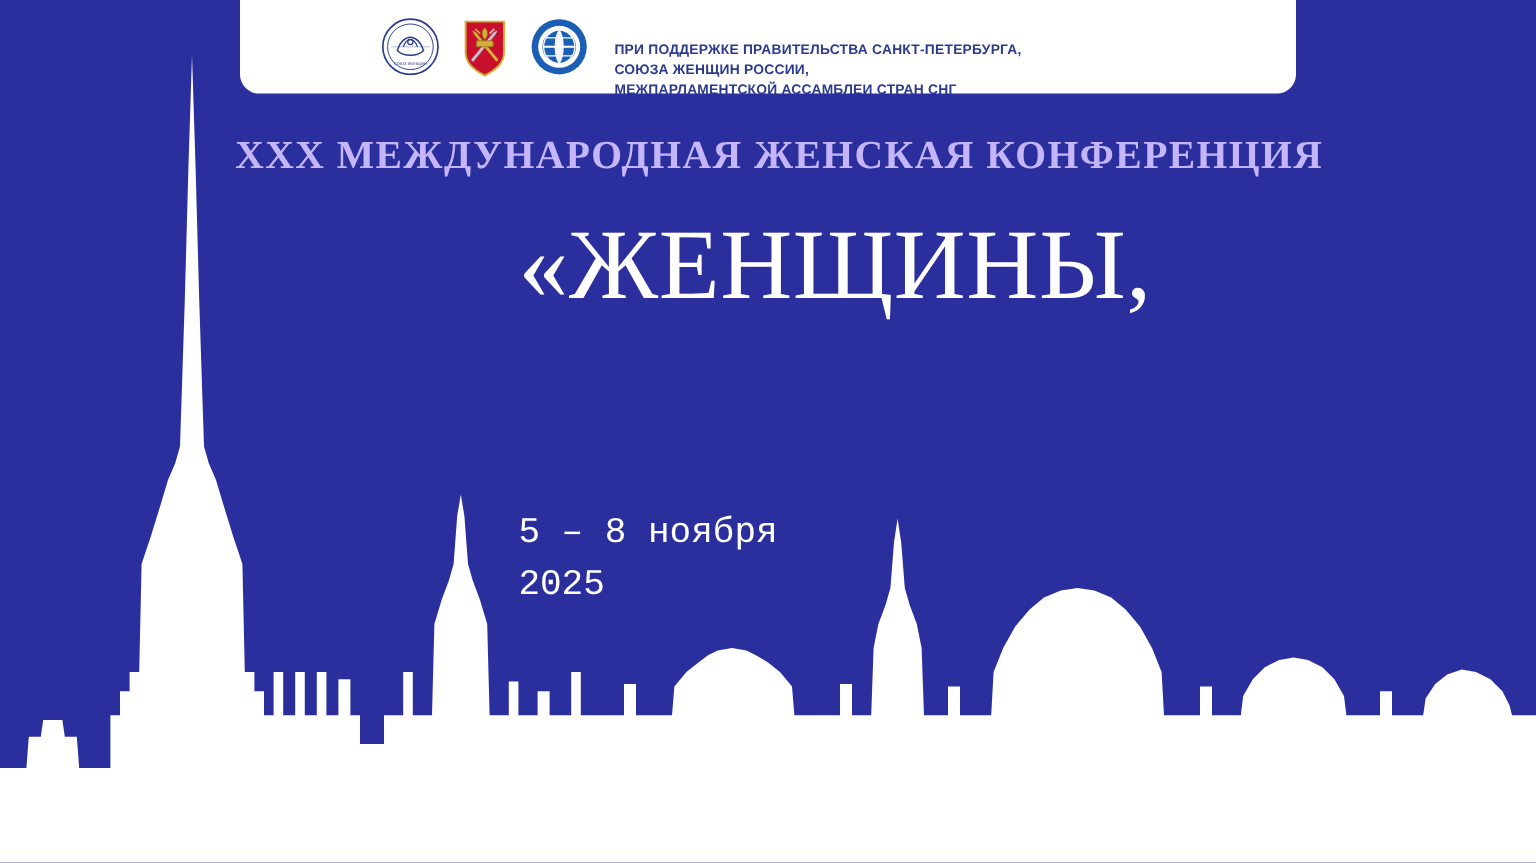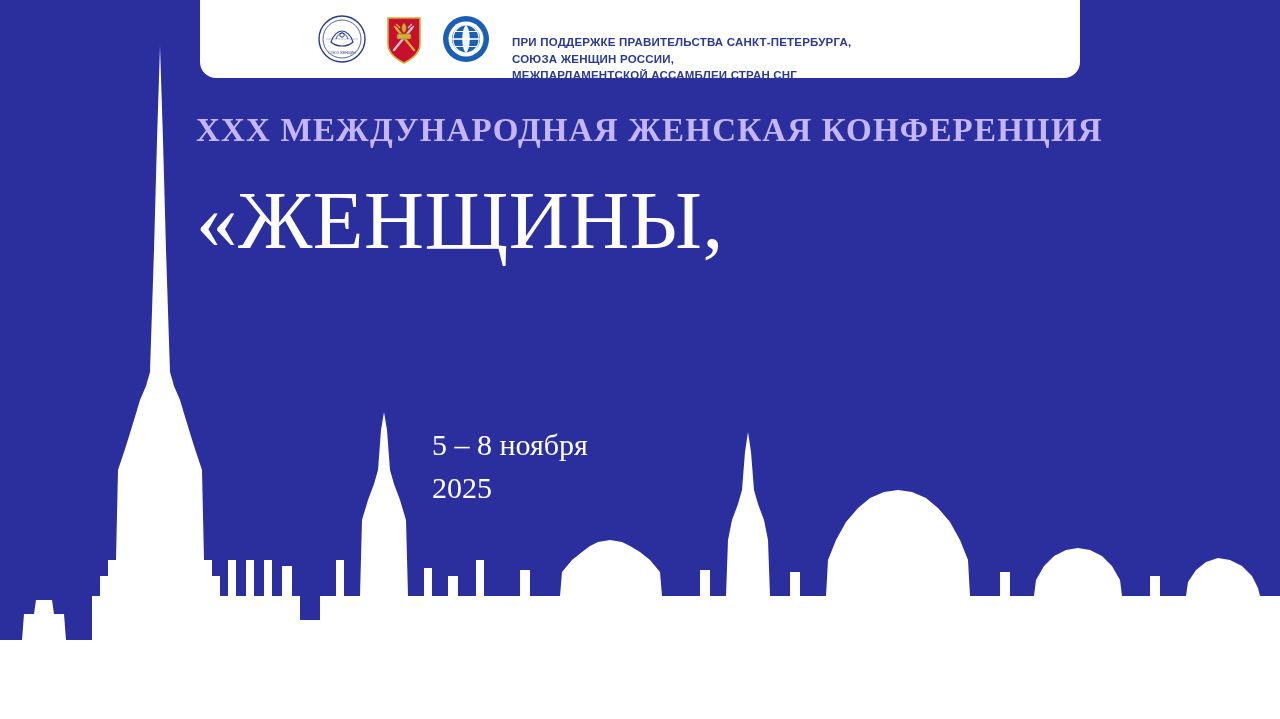--- a/index.html
+++ b/index.html
@@ -92,33 +92,34 @@
     top: 176px;
     left: 196px;
     width: 1000px;
     color: #ffffff;
     font-family: "Liberation Serif", serif;
     font-size: 83px;
     line-height: 1.08;
     letter-spacing: 0.5px;
     text-transform: uppercase;
     font-weight: normal;
+    text-align: center;
   }
   .title .line {
     display: block;
     white-space: nowrap;
   }
   .meta {
     position: absolute;
     top: 424px;
     left: 432px;
     display: flex;
     gap: 140px;
     color: #ffffff;
-    font-family: Liberation Serif, serif;
+    font-family: Liberation Mono, monospace;
     font-size: 30px;
     line-height: 1.42;
     flex-direction: column;
   }
   .meta .block {
     white-space: pre-line;
   }
 </style>
 </head>
 <body>

